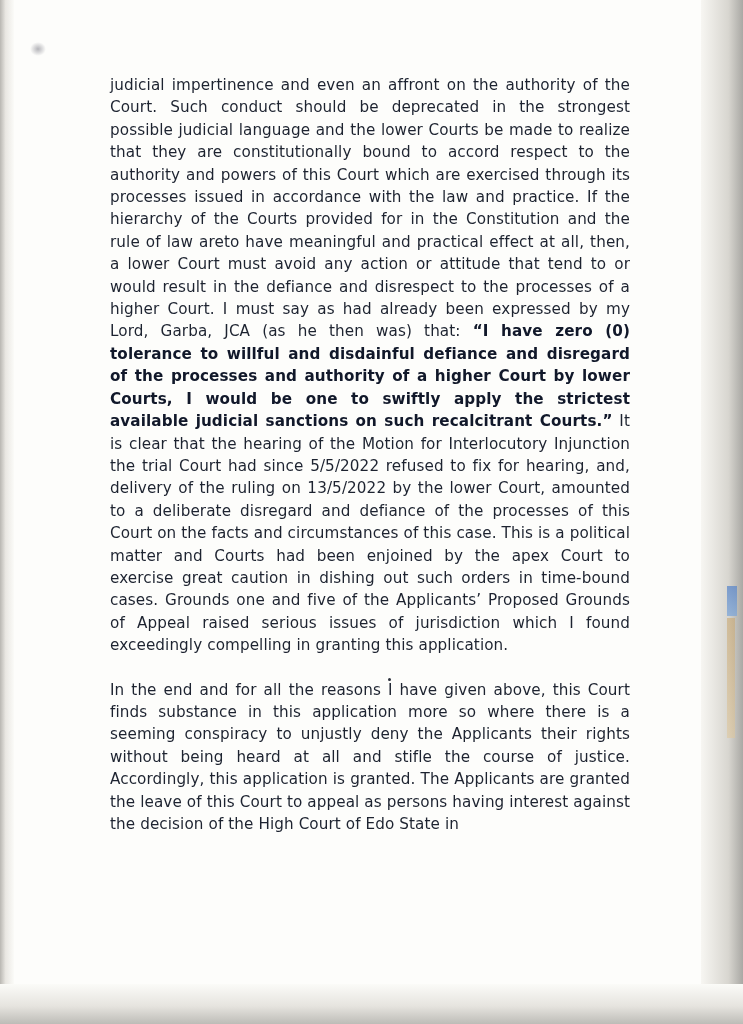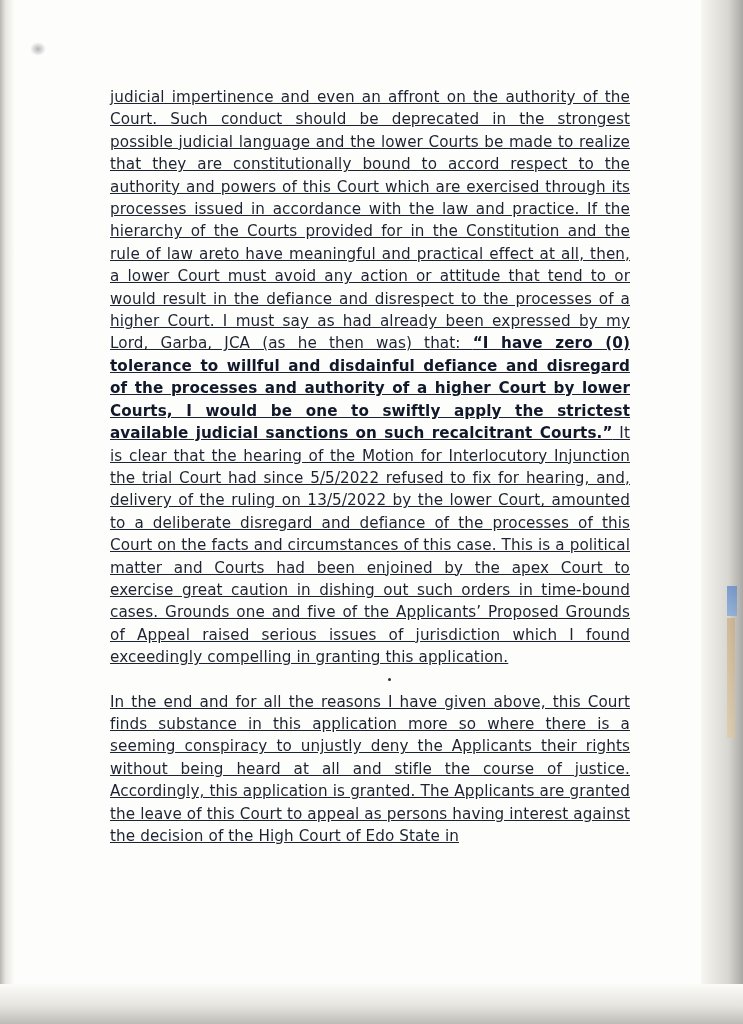--- a/index.html
+++ b/index.html
@@ -66,28 +66,27 @@
 
   
   #document-body {
     position: absolute;
     left: 110px;
     top: 70px;
     width: 520px;
   }
 
   .para {
-    margin: 16px 0 22px 0;
+    margin: 4px 0 22px 0;
     text-align: justify;
     text-justify: inter-word;
     font-size: 15.2px;
     line-height: 22.4px;
     color: #1d2330;
     letter-spacing: .1px;
-    text-decoration: underline;
   }
   .para:last-of-type { margin-bottom: 0; }
 
   .para b, .quote-bold {
     font-weight: bold;
     color: #11182a;
   }
 
   
   #document-body {

